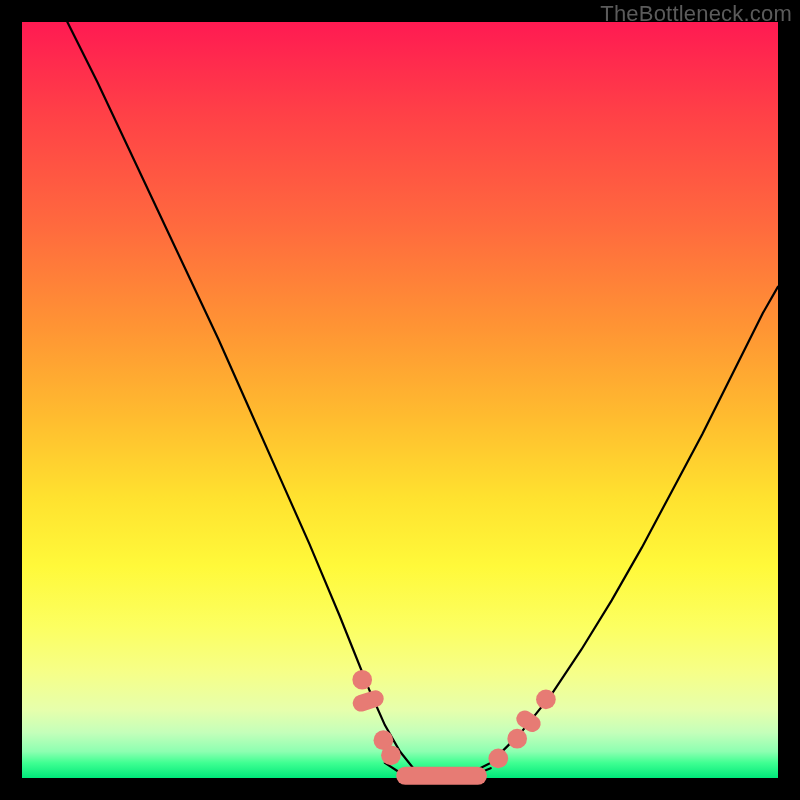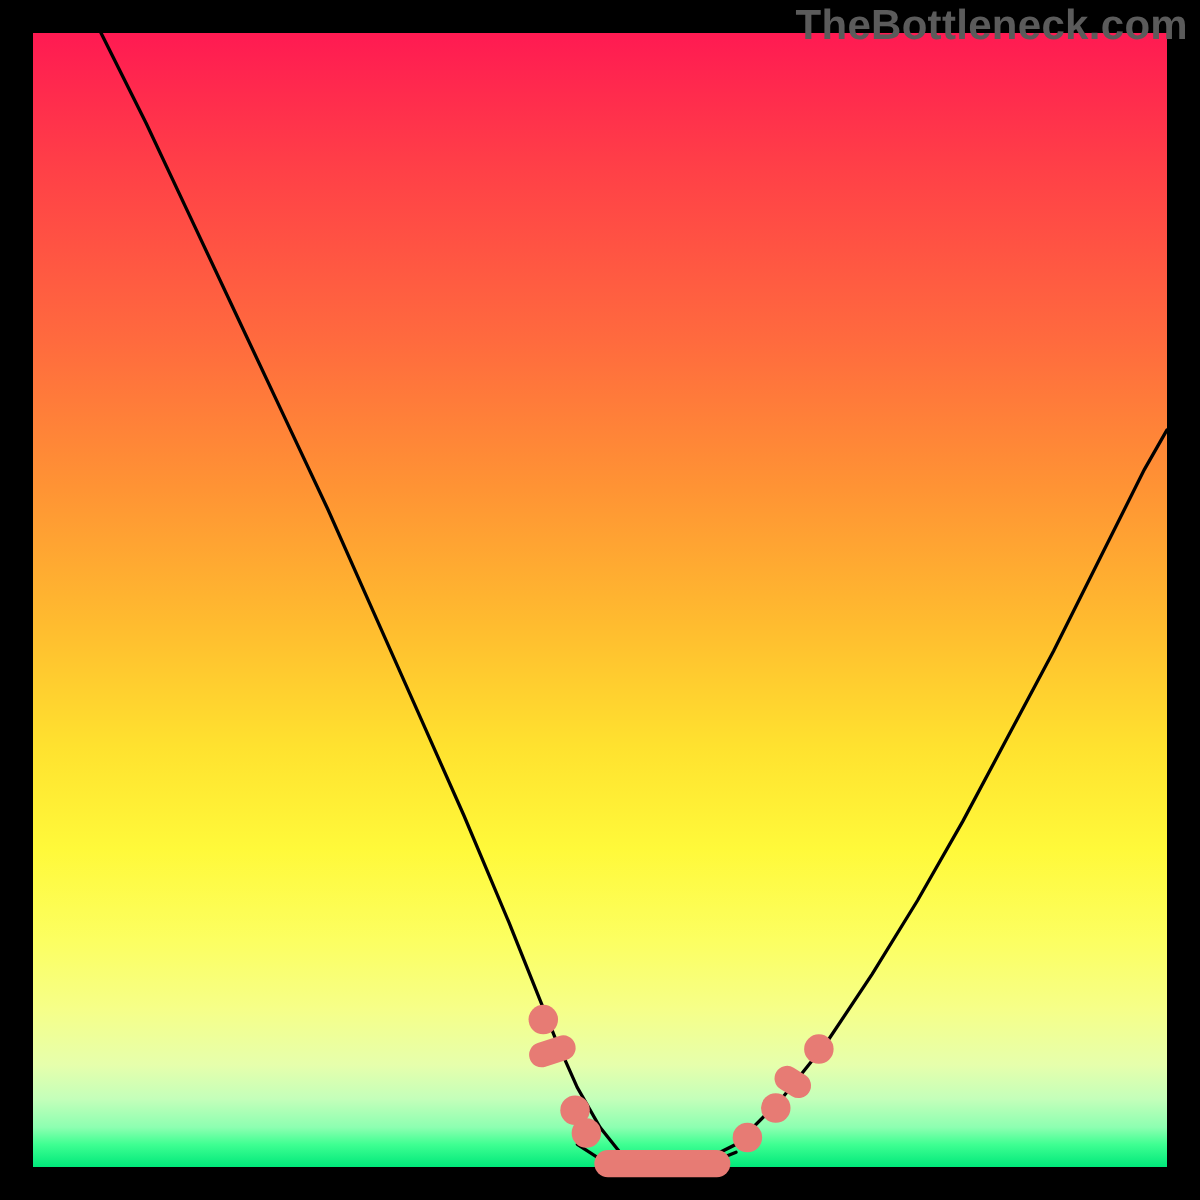--- a/index.html
+++ b/index.html
@@ -31,22 +31,22 @@
       #c4ffba 94%,
       #8dffb1 96.5%,
       #3fff92 98%,
       #00e87a 100%
     );
   }
   .watermark {
     position: absolute;
     top: 1px;
     right: 8px;
-    font-size: 28px;
-    font-weight: 700;
+    font-size: 22px;
+    font-weight: 400;
     color: #5b5b5b;
     letter-spacing: 0.2px;
     user-select: none;
   }
   svg.plot {
     position: absolute;
     left: 22px;
     top: 22px;
     width: 756px;
     height: 756px;

